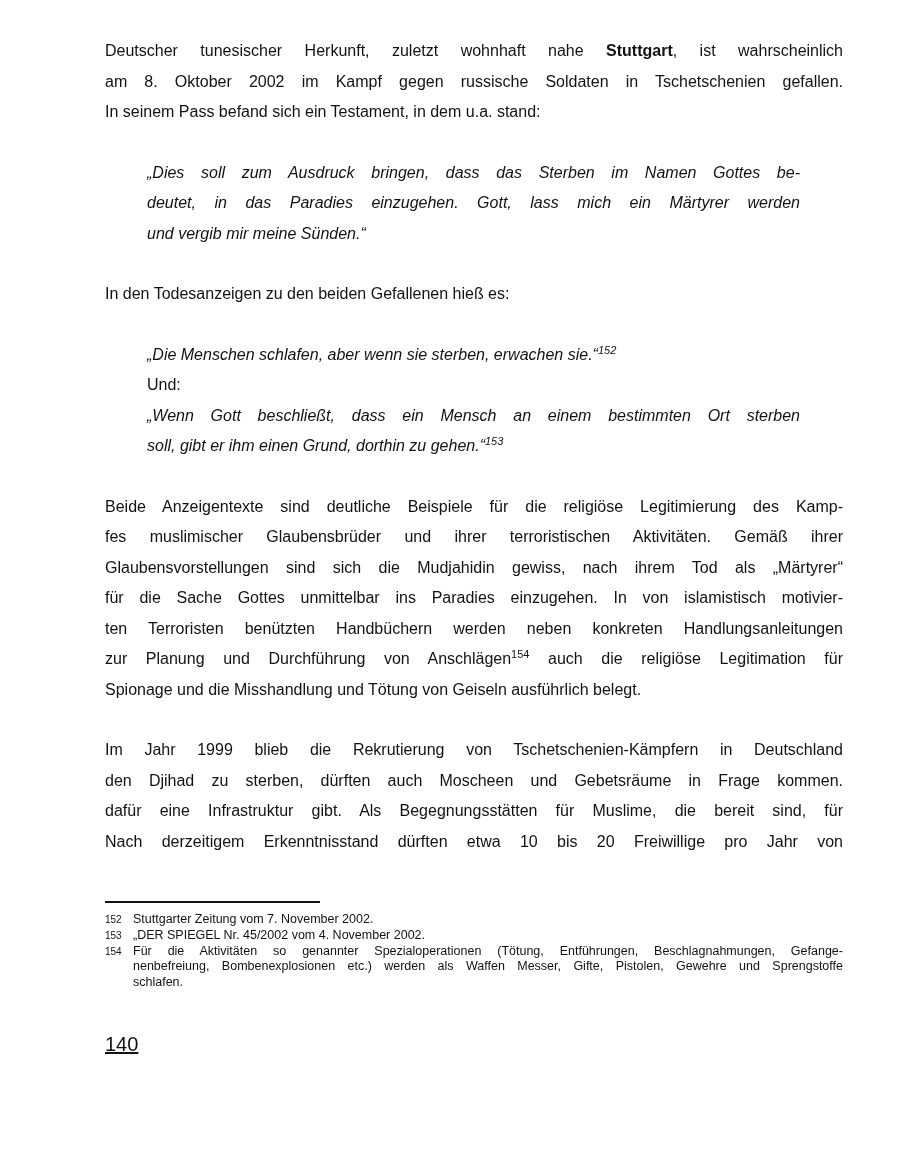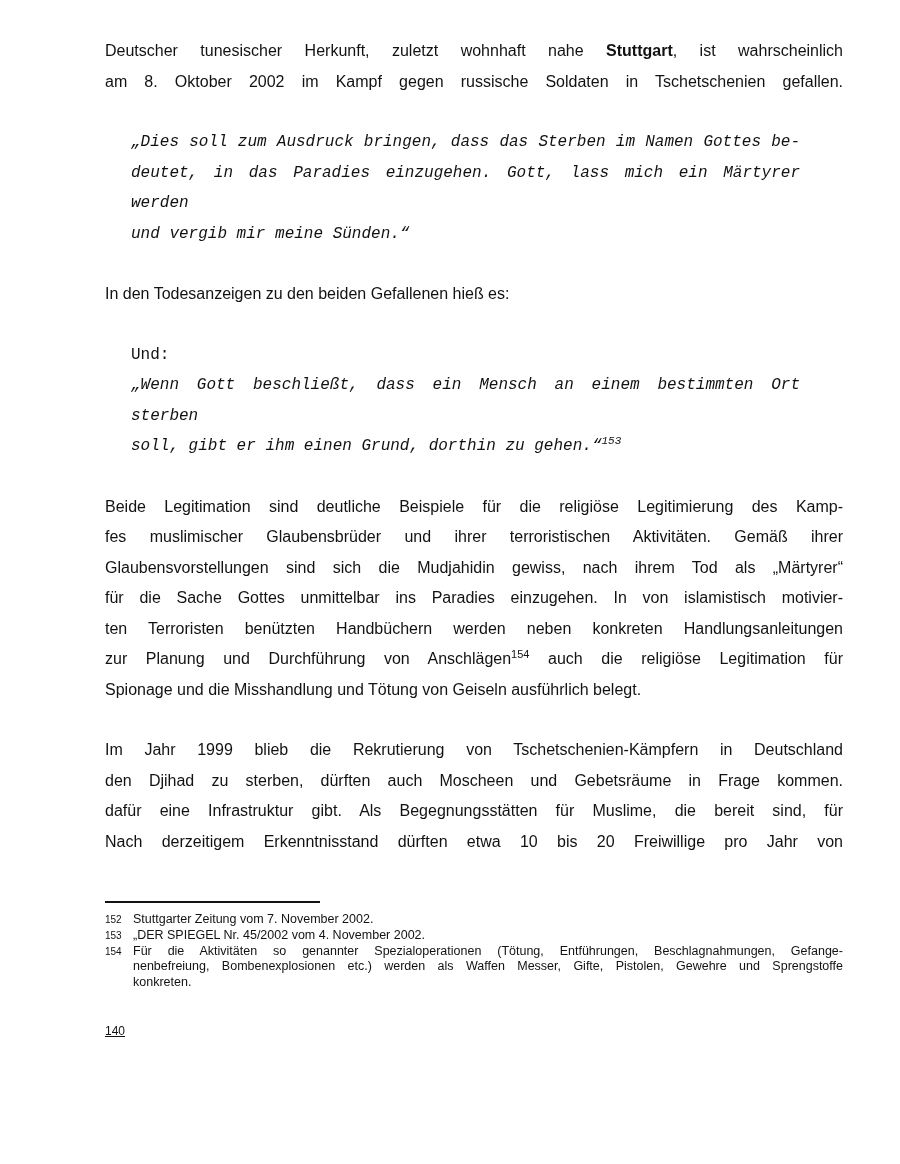--- a/index.html
+++ b/index.html
@@ -15,24 +15,23 @@
     overflow: hidden;
   }
   .body-text {
     font-size: 16px;
     line-height: 30.5px;
   }
   .block { margin: 0 0 30px 0; }
   .line { min-height: 30.5px; }
   .just { text-align: justify; text-align-last: justify; }
   .quote {
-    margin-left: 26px;
+    margin-left: 42px;
     margin-right: 43px;
     font-style: italic;
-    font-family: Liberation Mono, monospace;
   }
   .upright { font-style: normal; }
   .b { font-weight: 700; }
   sup.ref {
     font-size: 11px;
     line-height: 0;
     vertical-align: 6px;
     letter-spacing: 0;
   }
   .footnotes {
@@ -52,56 +51,58 @@
   .fn-num {
     position: absolute;
     left: 0;
     top: 0;
     font-size: 10px;
     line-height: 15.8px;
     vertical-align: top;
   }
   .fn-line.just { text-align: justify; text-align-last: justify; }
   .page-number {
-    margin-top: 30px;
-    font-size: 12px;
+    margin-top: 43px;
+    font-size: 20px;
     line-height: 20px;
     text-decoration: underline;
   }
 </style>
 </head>
 <body>
 
 <div class="page">
 
   <main class="body-text">
 
     <div class="block">
       <div class="line just"><span>Deutscher tunesischer Herkunft, zuletzt wohnhaft nahe </span><span class="b">Stuttgart</span><span>, ist wahrscheinlich</span></div>
       <div class="line just">am 8. Oktober 2002 im Kampf gegen russische Soldaten in Tschetschenien gefallen.</div>
+      <div class="line">In seinem Pass befand sich ein Testament, in dem u.a. stand:</div>
     </div>
 
     <div class="block quote">
       <div class="line just">„Dies soll zum Ausdruck bringen, dass das Sterben im Namen Gottes be-</div>
       <div class="line just">deutet, in das Paradies einzugehen. Gott, lass mich ein Märtyrer werden</div>
       <div class="line">und vergib mir meine Sünden.“</div>
     </div>
 
     <div class="block">
       <div class="line">In den Todesanzeigen zu den beiden Gefallenen hieß es:</div>
     </div>
 
     <div class="block quote">
+      <div class="line"><span>„Die Menschen schlafen, aber wenn sie sterben, erwachen sie.“</span><sup class="ref">152</sup></div>
       <div class="line upright">Und:</div>
       <div class="line just">„Wenn Gott beschließt, dass ein Mensch an einem bestimmten Ort sterben</div>
       <div class="line"><span>soll, gibt er ihm einen Grund, dorthin zu gehen.“</span><sup class="ref">153</sup></div>
     </div>
 
     <div class="block">
-      <div class="line just">Beide Legitimation sind deutliche Beispiele für die religiöse Legitimierung des Kamp-</div>
+      <div class="line just">Beide Anzeigentexte sind deutliche Beispiele für die religiöse Legitimierung des Kamp-</div>
       <div class="line just">fes muslimischer Glaubensbrüder und ihrer terroristischen Aktivitäten. Gemäß ihrer</div>
       <div class="line just">Glaubensvorstellungen sind sich die Mudjahidin gewiss, nach ihrem Tod als „Märtyrer“</div>
       <div class="line just">für die Sache Gottes unmittelbar ins Paradies einzugehen. In von islamistisch motivier-</div>
       <div class="line just">ten Terroristen benützten Handbüchern werden neben konkreten Handlungsanleitungen</div>
       <div class="line just"><span>zur Planung und Durchführung von Anschlägen</span><sup class="ref">154</sup><span> auch die religiöse Legitimation für</span></div>
       <div class="line">Spionage und die Misshandlung und Tötung von Geiseln ausführlich belegt.</div>
     </div>
 
     <div class="block">
       <div class="line just">Im Jahr 1999 blieb die Rekrutierung von Tschetschenien-Kämpfern in Deutschland</div>
@@ -122,19 +123,19 @@
 
     <div class="fn">
       <sup class="fn-num">153</sup>
       <div class="fn-line">„DER SPIEGEL Nr. 45/2002 vom 4. November 2002.</div>
     </div>
 
     <div class="fn">
       <sup class="fn-num">154</sup>
       <div class="fn-line just">Für die Aktivitäten so genannter Spezialoperationen (Tötung, Entführungen, Beschlagnahmungen, Gefange-</div>
       <div class="fn-line just">nenbefreiung, Bombenexplosionen etc.) werden als Waffen Messer, Gifte, Pistolen, Gewehre und Sprengstoffe</div>
-      <div class="fn-line">konkreten.</div>
+      <div class="fn-line">schlafen.</div>
     </div>
 
     <div class="page-number">140</div>
   </footer>
 
 </div>
 
 </body></html>

